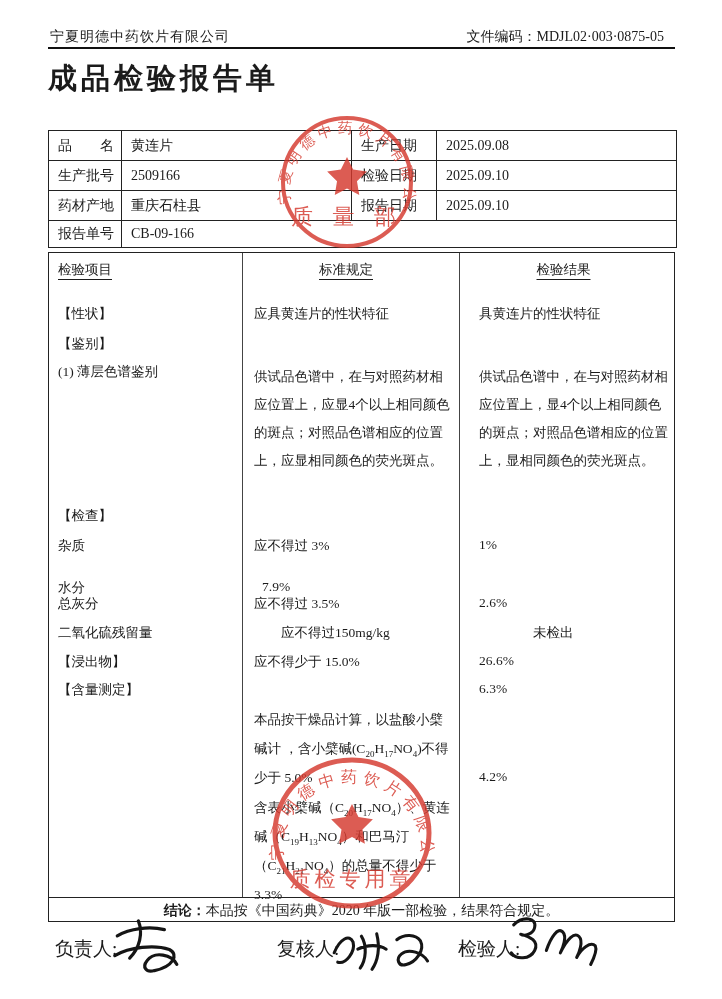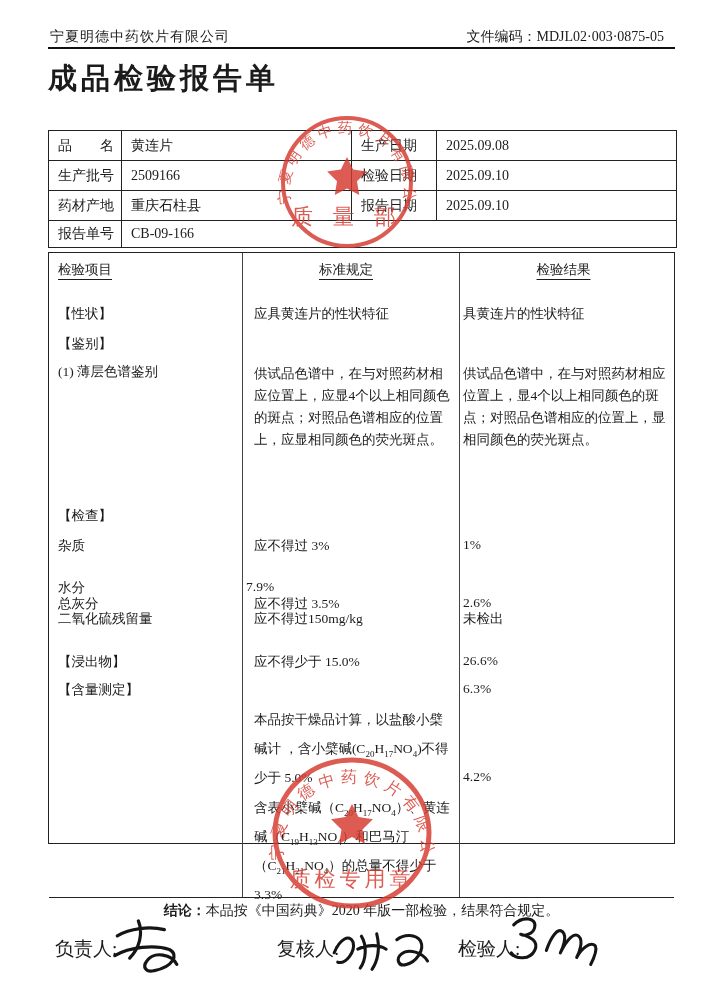--- a/index.html
+++ b/index.html
@@ -14,30 +14,30 @@
              letter-spacing:4px;font-family:"Liberation Sans","DejaVu Sans",sans-serif;}
   
   .info{left:48px;top:130px;width:627px;height:116px;border:1px solid #222;
         display:grid;grid-template-columns:72px 230px 85px 240px;grid-template-rows:29px 30px 30px 27px;
         font-size:14px;}
   .info>div{display:flex;align-items:center;padding-left:9px;box-sizing:border-box;}
   .info .bl{border-left:1px solid #222;}
   .info .bt{border-top:1px solid #222;}
   .info .span3{grid-column:2/5;}
   
-  .maintab{left:48px;top:252px;width:627px;height:592px;border:1px solid #222;box-sizing:border-box;font-size:13.5px;}
+  .maintab{left:48px;top:252px;width:627px;height:670px;border:1px solid #222;box-sizing:border-box;font-size:13.5px;}
   .vline{position:absolute;top:0;width:1px;height:644px;background:#444;}
   .trow{position:absolute;left:0;width:625px;display:grid;grid-template-columns:193px 217px 215px;}
   .trow>div{box-sizing:border-box;}
   .c1{padding-left:9px;}
   .c2{padding-left:12px;padding-right:9px;}
-  .c3{padding-left:4px;padding-right:6px;}
+  .c3{padding-left:20px;padding-right:6px;}
   .thead .c1 span,.thead .c2 span,.thead .c3 span{text-decoration:underline;text-underline-offset:5px;}
   .thead .c2,.thead .c3{text-align:center;padding-left:0;}
-  .para{line-height:22px;}
+  .para{line-height:28px;}
   .para29{line-height:29px;margin-top:24px;}
   .concl{position:absolute;left:0;top:644px;width:625px;height:25px;border-top:1px solid #222;
          text-align:center;line-height:25px;font-size:14px;}
   .concl b{font-weight:bold;}
   sub{font-size:9px;line-height:0;}
   
   .stamp{opacity:.82;pointer-events:none;}
   
   .sigline{top:936px;font-size:19px;}
   .sig path{fill:none;stroke:#151515;stroke-width:2.6;stroke-linecap:round;stroke-linejoin:round;}
@@ -117,21 +117,21 @@
       <div class="c1">水分</div>
       <div class="c3">7.9%</div>
     </div>
 
     <div class="trow" style="top:342px;">
       <div class="c1">总灰分</div>
       <div class="c2">应不得过 3.5%</div>
       <div class="c3">2.6%</div>
     </div>
 
-    <div class="trow" style="top:357px;">
+    <div class="trow" style="top:371px;gap:27px;">
       <div class="c1">二氧化硫残留量</div>
       <div class="c2">应不得过150mg/kg</div>
       <div class="c3">未检出</div>
     </div>
 
     <div class="trow" style="top:400px;">
       <div class="c1">【浸出物】</div>
       <div class="c2">应不得少于 15.0%</div>
       <div class="c3">26.6%</div>
     </div>

